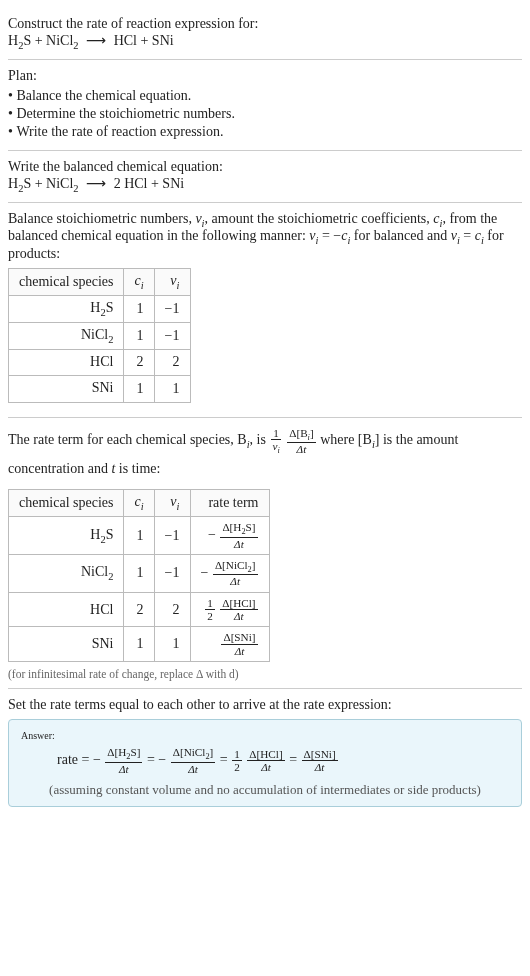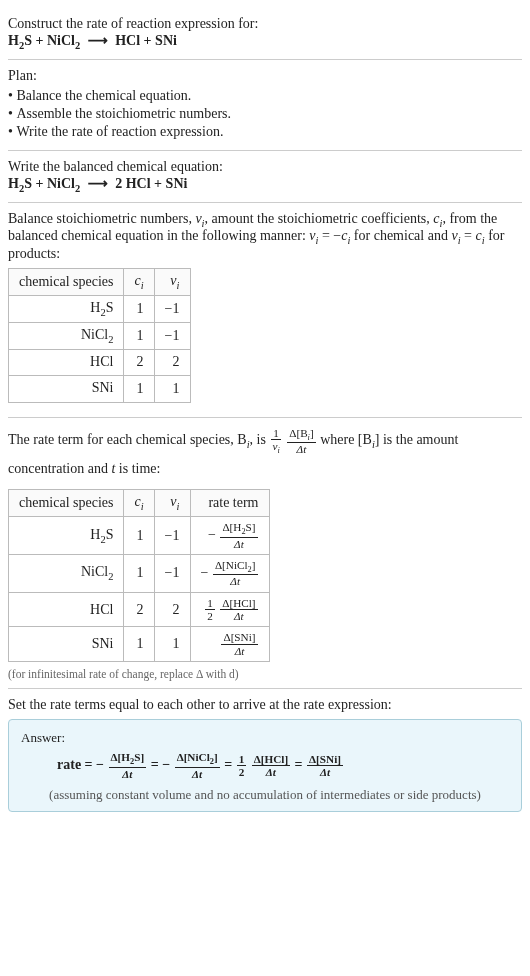--- a/index.html
+++ b/index.html
@@ -15,21 +15,20 @@
   .section {
     border-bottom: 1px solid #ccc;
     padding: 8px 0;
   }
   .section:last-of-type {
     border-bottom: none;
   }
   .eq {
     font-family: Georgia, serif;
     white-space: nowrap;
-    font-weight: bold;
   }
   .sub {
     vertical-align: sub;
     font-size: 0.75em;
   }
   .subit {
     vertical-align: sub;
     font-size: 0.75em;
     font-style: italic;
   }
@@ -83,21 +82,21 @@
     margin-top: 6px;
   }
   .answer-box {
     background: #eaf6fb;
     border: 1px solid #a9ceda;
     border-radius: 4px;
     padding: 10px 12px 8px 12px;
     margin-top: 6px;
   }
   .answer-label {
-    font-size: 13px;
+    font-size: 10px;
     margin-bottom: 4px;
   }
   .answer-note {
     font-size: 13px;
     color: #555;
     text-align: center;
     margin-top: 6px;
   }
   .indent {
     padding-left: 36px;
@@ -112,38 +111,38 @@
     <span>H</span><span class="sub">2</span><span>S + NiCl</span><span class="sub">2</span>
     <span class="arrow">⟶</span>
     <span>HCl + SNi</span>
   </div>
 </div>
 
 <div class="section">
   <div>Plan:</div>
   <ul class="bullets">
     <li>Balance the chemical equation.</li>
-    <li>Assemble the stoichiometric numbers.</li>
+    <li>Determine the stoichiometric numbers.</li>
     <li>Write the rate of reaction expression.</li>
   </ul>
 </div>
 
 <div class="section">
   <div>Write the balanced chemical equation:</div>
   <div class="eq">
     <span>H</span><span class="sub">2</span><span>S + NiCl</span><span class="sub">2</span>
     <span class="arrow">⟶</span>
     <span>2 HCl + SNi</span>
   </div>
 </div>
 
 <div class="section">
   <div>
     <span>Balance stoichiometric numbers, </span><span style="font-style:italic">ν</span><span class="subit">i</span><span>, amount the stoichiometric coefficients, </span><span style="font-style:italic">c</span><span class="subit">i</span><span>, from</span>
-    <span>the balanced chemical equation in the following manner: </span><span style="font-style:italic">ν</span><span class="subit">i</span><span> = −</span><span style="font-style:italic">c</span><span class="subit">i</span><span> for chemical</span>
+    <span>the balanced chemical equation in the following manner: </span><span style="font-style:italic">ν</span><span class="subit">i</span><span> = −</span><span style="font-style:italic">c</span><span class="subit">i</span><span> for balanced</span>
     <span>and </span><span style="font-style:italic">ν</span><span class="subit">i</span><span> = </span><span style="font-style:italic">c</span><span class="subit">i</span><span> for products:</span>
   </div>
 
   <table class="data">
     <tbody>
         <tr>
       <th>chemical species</th>
       <th><span style="font-style:italic">c</span><span class="subit">i</span></th>
       <th><span style="font-style:italic">ν</span><span class="subit">i</span></th>
     </tr>

